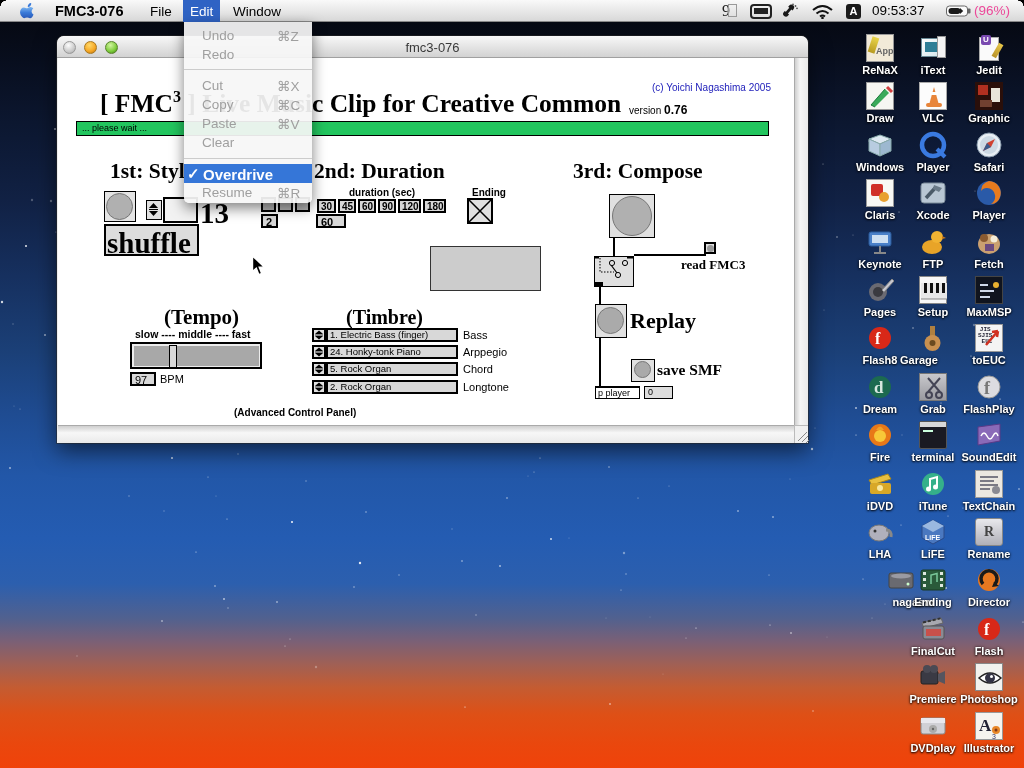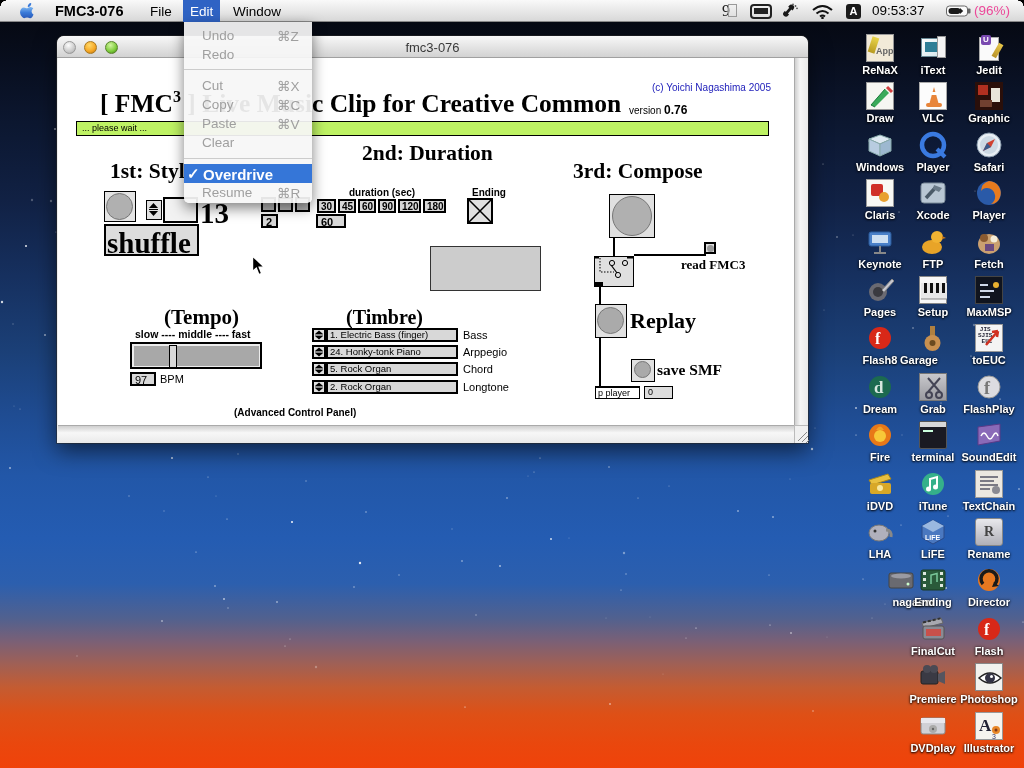--- a/index.html
+++ b/index.html
@@ -727,24 +727,24 @@
 <div class="abs" style="left:58px;top:425px;width:736px;height:18px;background:linear-gradient(#cfcfcf,#f7f7f7 40%,#eaeaea);border-top:1px solid #aaa;"></div>
 <div class="abs" style="left:794px;top:425px;width:14px;height:18px;background:#f0f0f0;border-left:1px solid #bbb;border-top:1px solid #bbb;">
 <svg width="14" height="18">
       <path d="M3 15 L12 6 M7 16 L13 10 M11 17 L14 14" stroke="#888" stroke-width="1"></path>
     </svg>
   </div>
 
 <div class="abs" style="left:652px;top:82px;width:120px;font:10px 'Liberation Sans';color:#2222bb;">(c) Yoichi Nagashima 2005</div>
 <div class="abs mono" style="left:100px;top:89px;font-size:25.5px;white-space:nowrap;color:#000;">[ FMC<sup style="font-size:16px;">3</sup> ] Live Music Clip for Creative Common</div>
 <div class="abs" style="left:629px;top:103px;font:10px 'Liberation Sans';color:#000;">version <b style="font-size:12px;">0.76</b></div>
-<div class="abs" style="left:76px;top:121px;width:693px;height:15px;background:#bef264;border:1.5px solid #000;font:9px/12px 'Liberation Sans';padding-left:5px;">... please wait ...</div>
+<div class="abs" style="left:76px;top:121px;width:693px;height:15px;background:#22c55e;border:1.5px solid #000;font:9px/12px 'Liberation Sans';padding-left:5px;">... please wait ...</div>
 
 <div class="abs mono" style="left:110px;top:161px;font-size:21.5px;">1st: Style</div>
-<div class="abs mono" style="left:314px;top:143px;font-size:21.5px;padding-left:48px;">2nd: Duration</div>
+<div class="abs mono" style="left:314px;top:161px;font-size:21.5px;">2nd: Duration</div>
 <div class="abs mono" style="left:573px;top:161px;font-size:21.5px;">3rd: Compose</div>
 
 <div class="abs" style="left:104px;top:191px;width:32px;height:31px;background:#e4e4e4;border:1.5px solid #000;"></div>
 <div class="abs" style="left:106px;top:193px;width:27px;height:27px;border-radius:50%;background:#b0b0b0;border:1px solid #777;"></div>
 <div class="abs" style="left:146px;top:200px;width:16px;height:20px;background:#e0e0e0;border:1.5px solid #000;">
 <svg width="13" height="17">
       <path d="M6.5 2 L11 7 H2 Z" fill="#000"></path>
       <path d="M6.5 15 L2 10 H11 Z" fill="#000"></path>
       <path d="M2 8.5 h9" stroke="#000"></path>
     </svg>

